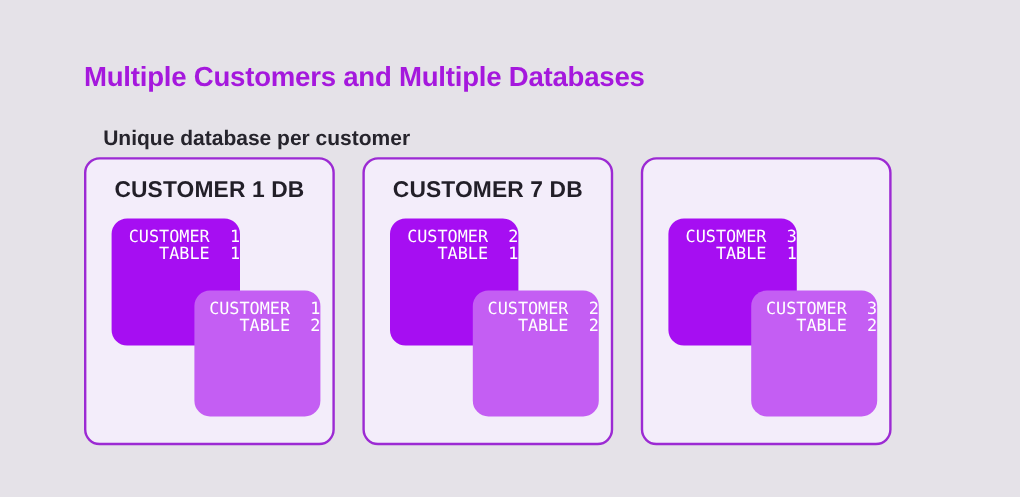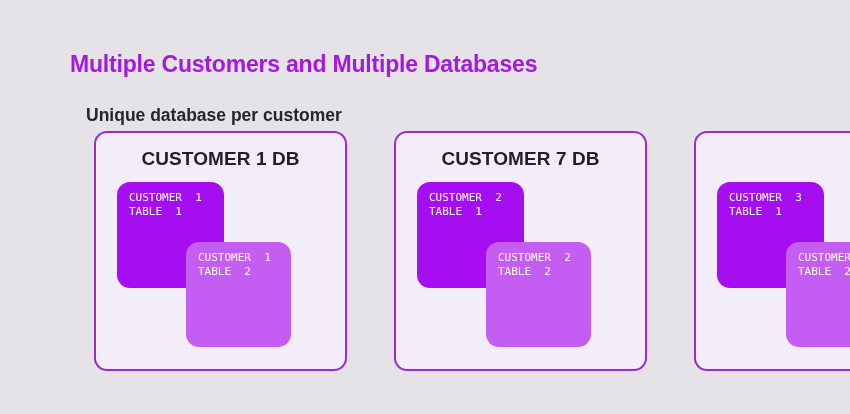--- a/index.html
+++ b/index.html
@@ -37,45 +37,45 @@
   .cards {
     position: absolute;
     left: 70px;
     top: 131px;
     display: flex;
     gap: 23px;
   }
   .card {
     position: relative;
     box-sizing: border-box;
-    width: 253px;
+    width: 209px;
     height: 240px;
     background: #f3edfa;
     border: 2px solid #9c2ad3;
     border-radius: 13px;
-    margin-left: 24px;
   }
   .card-title {
     margin-top: 15px;
     text-align: center;
     font-size: 19px;
     font-weight: bold;
     letter-spacing: 0.1px;
     color: #221f28;
   }
   .tbl {
     position: absolute;
     box-sizing: border-box;
     border-radius: 13px;
     color: #ffffff;
     font-family: "DejaVu Sans Mono", monospace;
-    font-size: 11px;
+    font-size: 14px;
     line-height: 14px;
     white-space: pre;
     padding: 9px 0 0 12px;
+    text-align: right;
   }
   .tbl1 {
     left: 21px;
     top: 49px;
     width: 107px;
     height: 106px;
     background: #a60ef2;
     z-index: 1;
   }
   .tbl2 {

